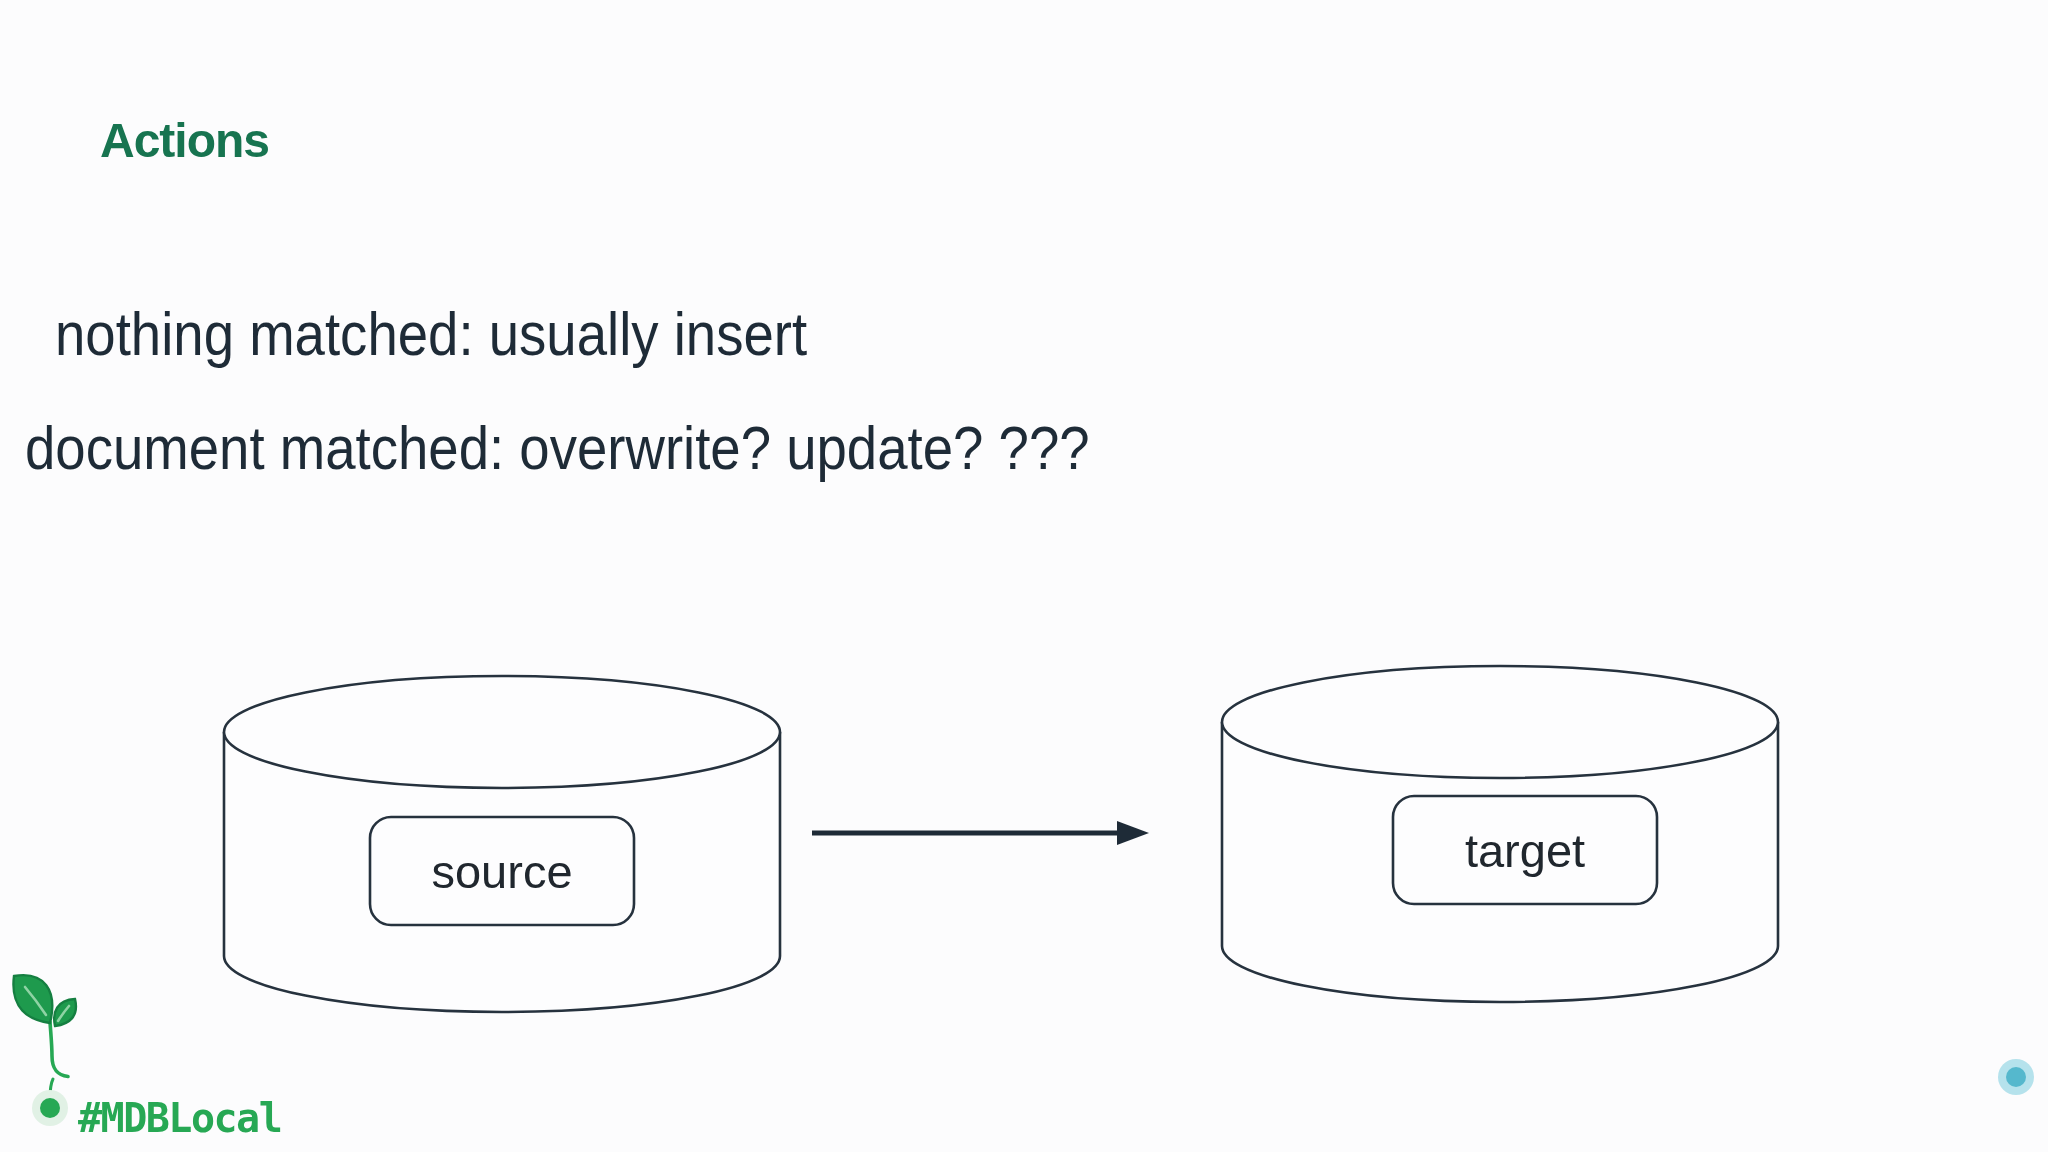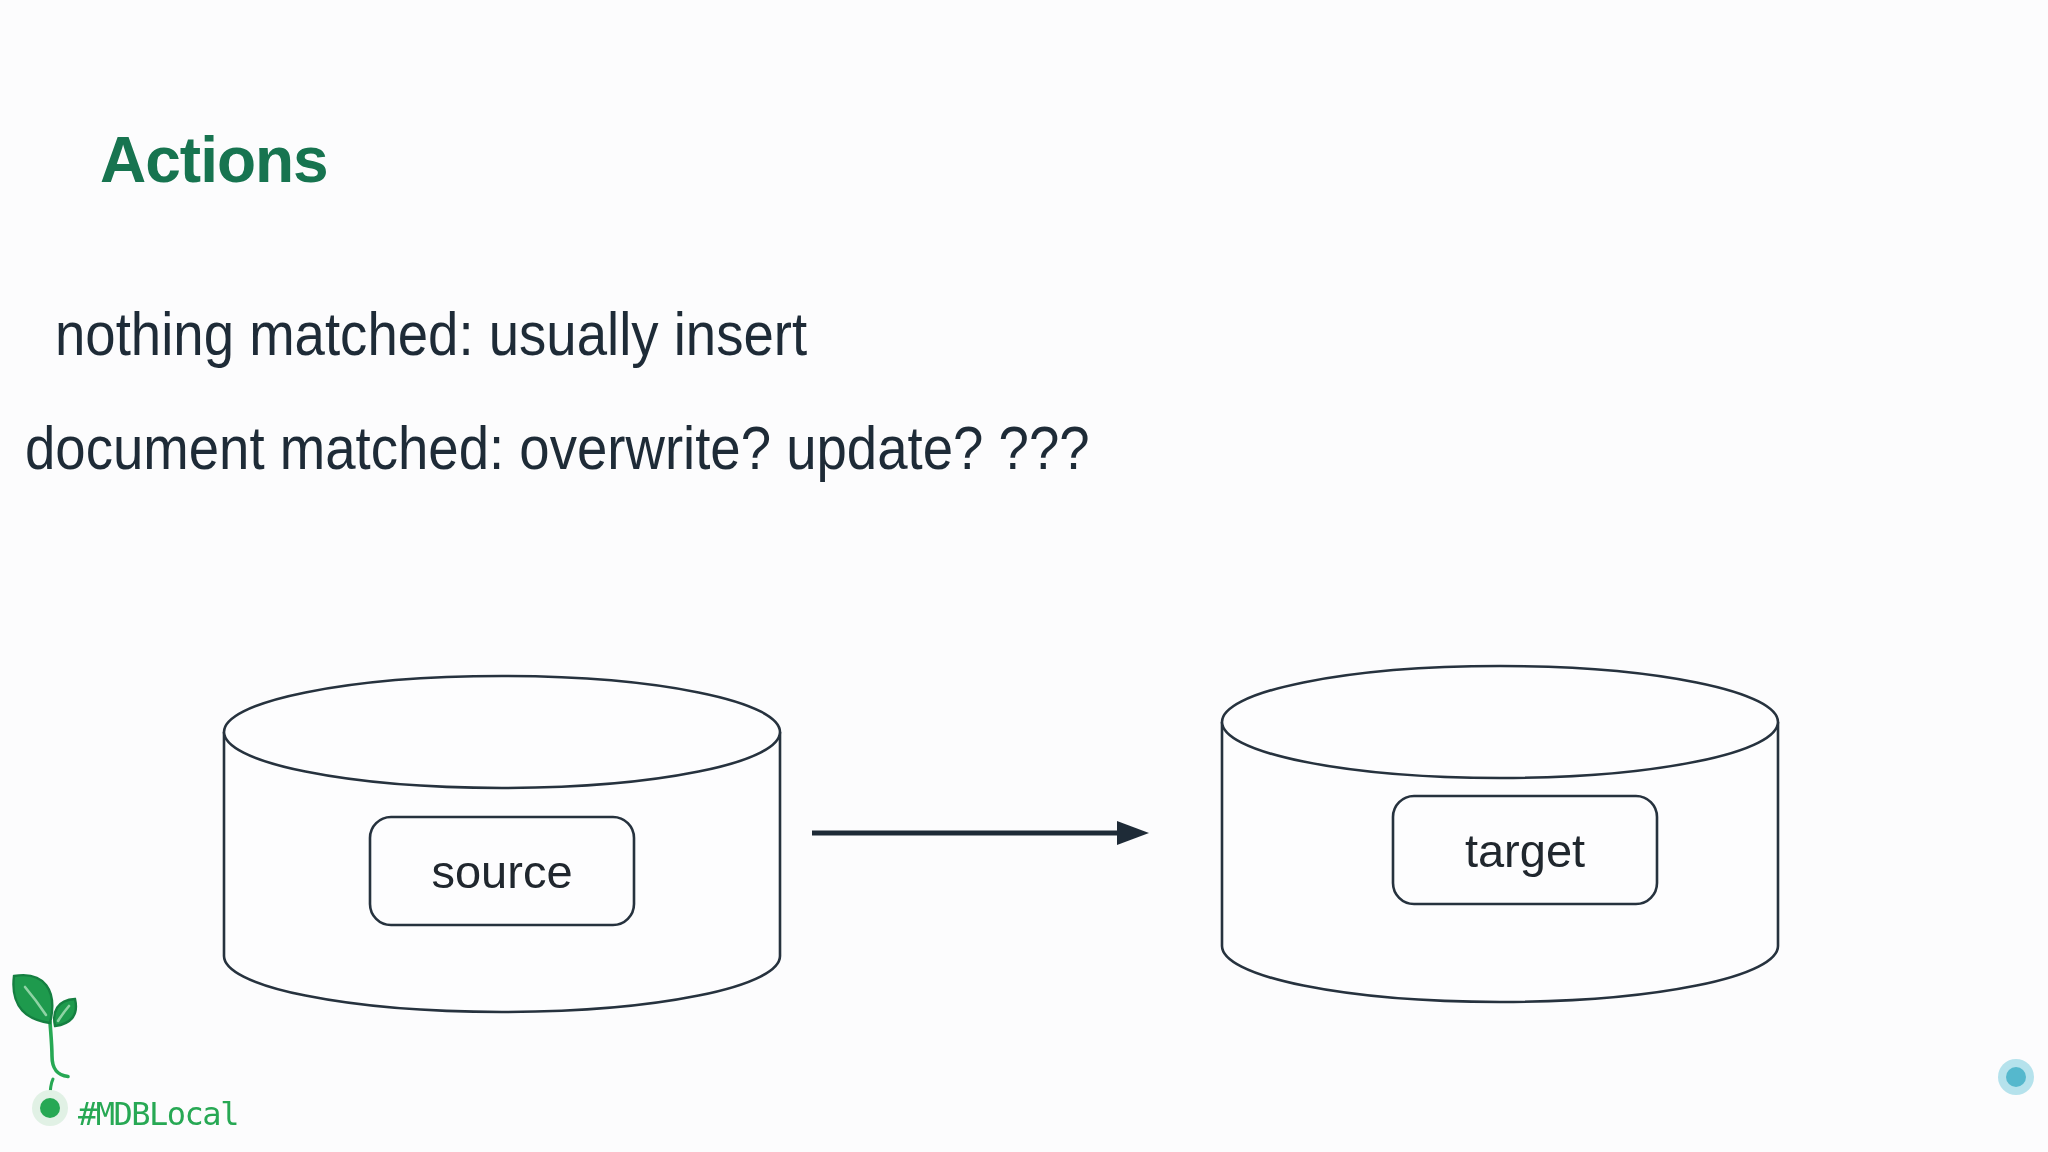--- a/index.html
+++ b/index.html
@@ -3,21 +3,21 @@
 <meta charset="utf-8">
 <style>
   html,body{margin:0;padding:0;}
   body{
     width:2048px;height:1152px;position:relative;overflow:hidden;
     background:var(--background,#FCFCFD);
     font-family:"Liberation Sans",sans-serif;
   }
   .slide-title{
     position:absolute;left:100px;top:85px;
-    font-size:64px;font-weight:bold;letter-spacing:-1px;line-height:1;
+    font-size:48px;font-weight:bold;letter-spacing:-1px;line-height:1;
     color:var(--title-green,#177450);
   }
   .bullet{
     position:absolute;line-height:1.1;
     font-size:62px;font-weight:400;color:var(--body-text,#1E2B37);
     transform:scaleX(0.88);transform-origin:left center;white-space:nowrap;
   }
   .bullet-1{left:55px;top:300px;}
   .bullet-2{left:25px;top:414px;}
   .cylinder-svg{position:absolute;width:564px;height:344px;}
@@ -29,21 +29,21 @@
     font-family:"Liberation Sans",sans-serif;font-size:47px;
     fill:var(--label-text,#20272E);
   }
   .arrow-svg{position:absolute;left:805px;top:813px;width:350px;height:40px;}
   .arrow-line{stroke:var(--body-text,#1E2B37);stroke-width:5px;}
   .arrow-head{fill:var(--body-text,#1E2B37);}
   .footer-svg{position:absolute;left:0;top:960px;width:2048px;height:192px;}
   .footer-hashtag{
     position:absolute;left:78px;top:1095px;
     font-family:"DejaVu Sans Mono","Liberation Mono",monospace;
-    font-weight:normal;font-size:32px;letter-spacing:-1.5px;
+    font-weight:bold;font-size:40px;letter-spacing:-1.5px;
     color:var(--footer-green,#27A854);
   }
   .stem{stroke:var(--footer-green,#27A854);stroke-width:3.6px;fill:none;stroke-linecap:round;}
   .leaf{fill:var(--leaf-fill,#1E9A4D);stroke:var(--leaf-stroke,#157F41);stroke-width:2.4px;}
   .leaf-vein{stroke:var(--leaf-vein,#8FD3A4);stroke-width:2.6px;fill:none;stroke-linecap:round;}
 </style>
 </head>
 <body>
 
 <h1 class="slide-title">Actions</h1>

